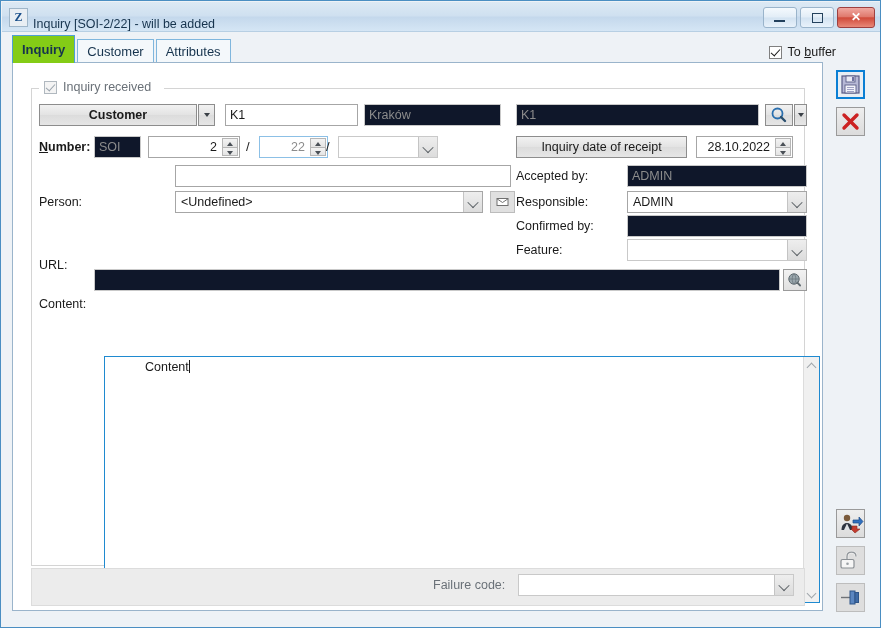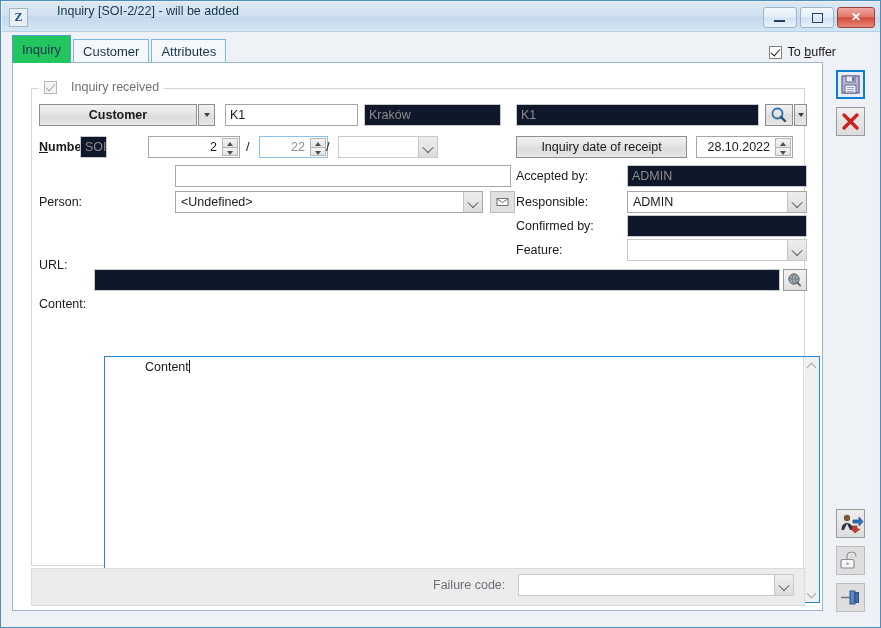--- a/index.html
+++ b/index.html
@@ -40,25 +40,24 @@
     border: 1px solid #9fb6c9;
     color: #1a4f8a;
     font-weight: bold;
     font-size: 12px;
     text-align: center;
     line-height: 16px;
     font-family: "Liberation Serif", serif;
   }
   .title-text {
     position: absolute;
-    left: 31px; top: 2px;
+    left: 31px; top: 15px;
     font-size: 12.5px;
     color: #16334d;
     white-space: nowrap;
-    margin-left: 24px;
   }
   .win-btns {
     position: absolute;
     right: 6px; top: 5px;
     display: flex;
     gap: 3px;
   }
   .win-btn {
     width: 32px; height: 19px;
     border: 1px solid #9ab4cb;
@@ -114,24 +113,25 @@
     color: #16334d;
     background: #f4f8fb;
     border: 1px solid #7fb6dd;
     border-bottom: none;
     box-sizing: border-box;
     cursor: default;
   }
   .tab.active {
     height: 28px;
     line-height: 27px;
-    background: #22c55e;
+    background: #84cc16;
     border-color: #4f9fd4;
     position: relative;
     z-index: 3;
+    font-weight: bold;
   }
   
   .to-buffer {
     position: absolute;
     right: 44px; top: 44px;
     display: flex;
     align-items: center;
     gap: 6px;
     font-size: 12.5px;
     color: #1a1a1a;
@@ -182,21 +182,21 @@
   }
   .group-top-right {
     position: absolute;
     left: 151px; top: 25px;
     width: 641px; height: 1px;
     background: #d4d4d4;
   }
   .group-legend {
     position: absolute;
     left: 28px; top: 17px;
-    display: flex; align-items: center; gap: 14px;
+    display: flex; align-items: center; gap: 6px;
     background: #ffffff;
     padding: 0 3px;
     font-size: 12.5px;
     color: #6a7178;
   }
   
   .fld {
     position: absolute;
     box-sizing: border-box;
     border: 1px solid #a6a6a6;
@@ -453,21 +453,21 @@
       <svg width="26" height="20" viewBox="0 0 26 20">
         <circle cx="11.5" cy="8.5" r="5" fill="none" stroke="#2a6fae" stroke-width="1.8"></circle>
         <line x1="15" y1="12" x2="19" y2="16" stroke="#2a4f6e" stroke-width="2.4" stroke-linecap="round"></line>
       </svg>
     </div>
     <div class="btn" style="left:781px; top:41px; width:13px;">
       <span style="position:absolute;left:3px;top:8px;border-left:3.5px solid transparent;border-right:3.5px solid transparent;border-top:4px solid #3a4046;"></span>
     </div>
 
     <div class="lbl" style="left:26px; top:73px; font-weight:bold;"><span class="u">N</span><span>umber:</span></div>
-    <div class="fld ro" style="left:67px; top:73px; width:27px;">SOI</div>
+    <div class="fld ro" style="left:81px; top:73px; width:47px;">SOI</div>
     <div class="spin" style="left:135px; top:73px; width:92px;">
       <span class="val">2</span>
       <span class="btns">
         <span class="sb up"></span>
         <span class="sb down"></span>
       </span>
     </div>
     <div class="slash" style="left:233px; top:73px;">/</div>
     <div class="spin focus" style="left:246px; top:73px; width:69px;">
       <span class="val gray-text" style="color:#8c8c8c;">22</span>

